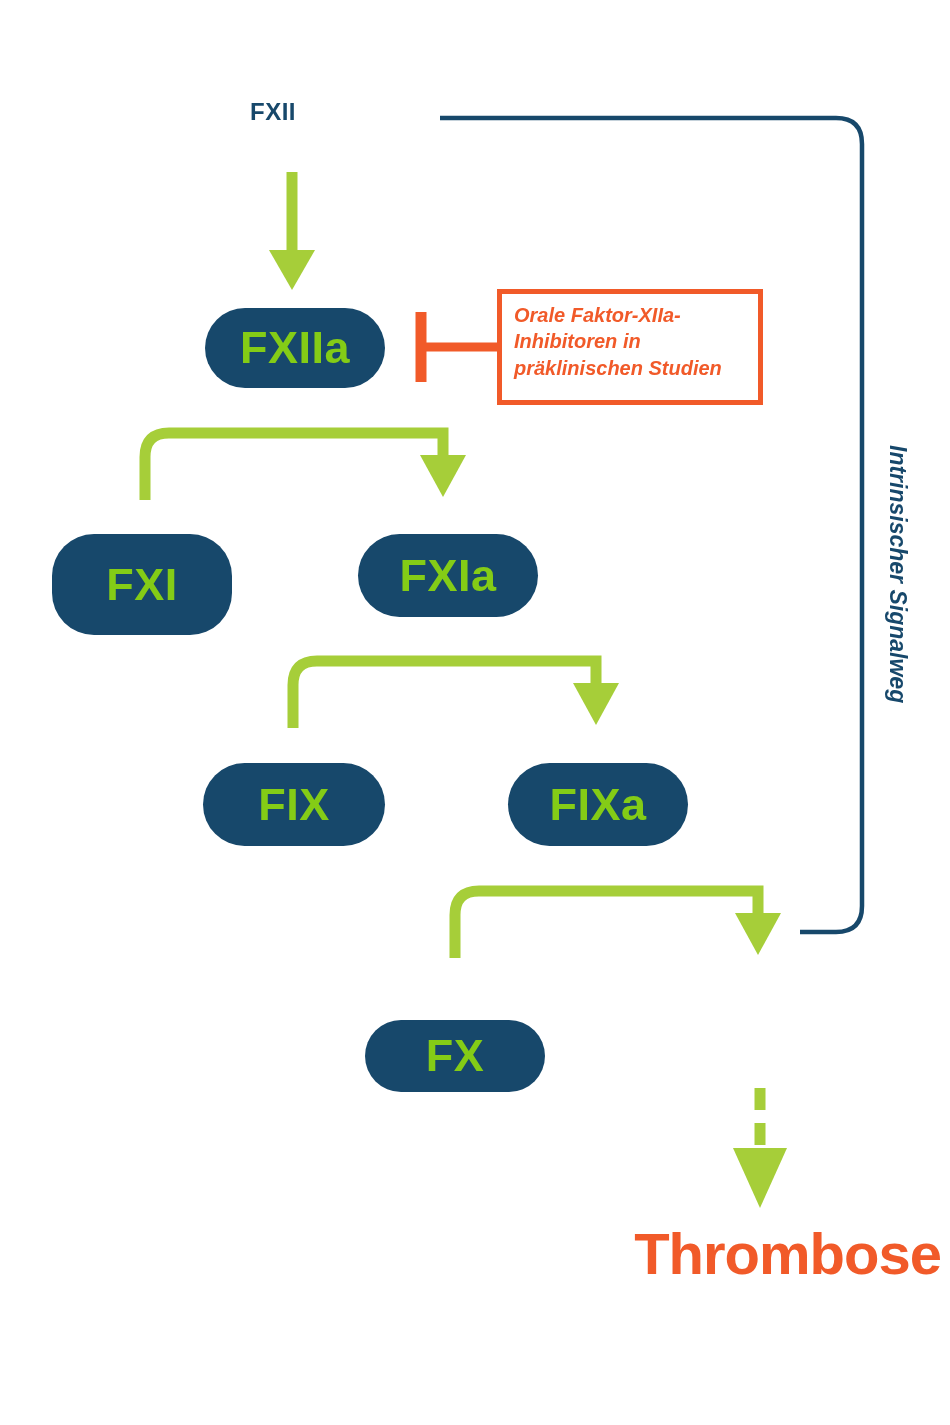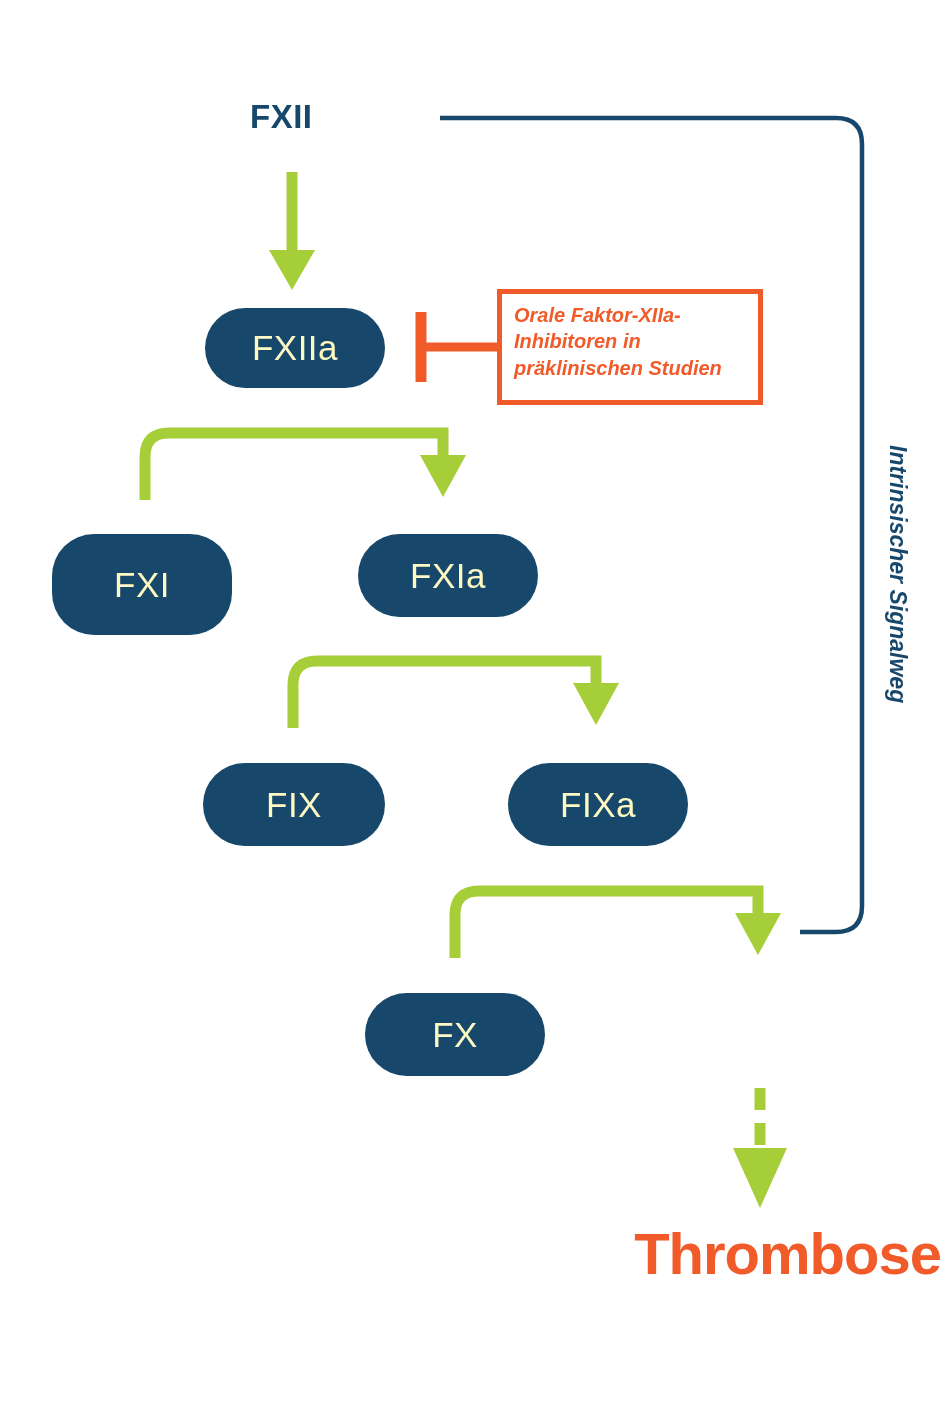--- a/index.html
+++ b/index.html
@@ -16,29 +16,29 @@
     overflow:hidden;
   }
   .layer{position:absolute;left:0;top:0;width:950px;height:1425px;}
   .green-stroke{stroke:var(--green);stroke-width:11;fill:none;}
   .green-fill{fill:var(--green);stroke:none;}
   .orange-stroke{stroke:var(--orange);fill:none;}
   .navy-stroke{stroke:var(--navy);stroke-width:4.5;fill:none;}
   .pill{
     position:absolute;
     background:var(--navy);
-    color:#fef9c3;
+    color:#84cc16;
     border-radius:42px;
     display:flex;align-items:center;justify-content:center;
-    font-weight:normal;font-size:35px;
+    font-weight:bold;font-size:45px;
     letter-spacing:0.5px;
   }
   .top-label{
     position:absolute;left:250px;top:98px;
-    color:var(--navy);font-weight:bold;font-size:33px;
+    color:var(--navy);font-weight:bold;font-size:24px;
     letter-spacing:0.5px;
   }
   .note-box{
     position:absolute;left:497px;top:289px;width:266px;height:116px;
     border:5px solid var(--orange);
     box-sizing:border-box;
     padding:8px 12px;
     color:var(--orange);
     font-weight:bold;font-style:italic;
     font-size:20px;line-height:1.32;
@@ -93,21 +93,21 @@
   <div class="pill" style="left:205px;top:308px;width:180px;height:80px;">FXIIa</div>
 
   <div class="pill" style="left:52px;top:534px;width:180px;height:101px;">FXI</div>
 
   <div class="pill" style="left:358px;top:534px;width:180px;height:83px;">FXIa</div>
 
   <div class="pill" style="left:508px;top:763px;width:180px;height:83px;">FIXa</div>
 
   <div class="pill" style="left:203px;top:763px;width:182px;height:83px;">FIX</div>
 
-  <div class="pill" style="left:365px;top:993px;width:180px;height:83px;text-align:center;">FX</div>
+  <div class="pill" style="left:365px;top:1020px;width:180px;height:72px;text-align:center;">FX</div>
 
 
   <div class="note-box">
     <span>Orale Faktor-XIIa-</span>
     <span>Inhibitoren in</span>
     <span>präklinischen Studien</span>
   </div>
 
   <div class="outcome">Thrombose</div>
 

